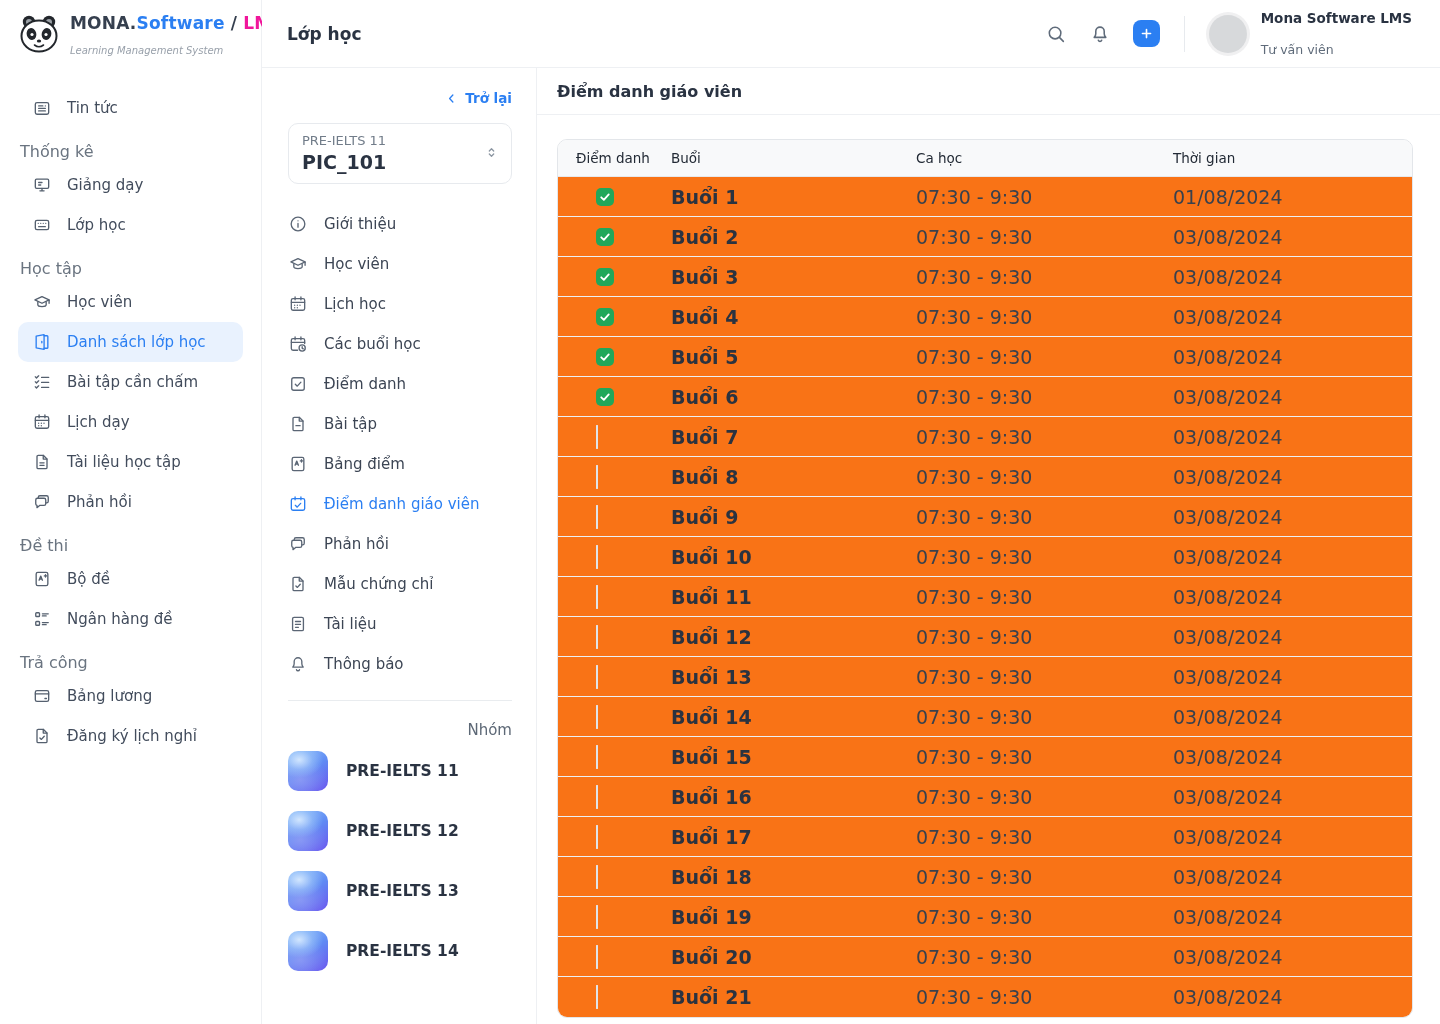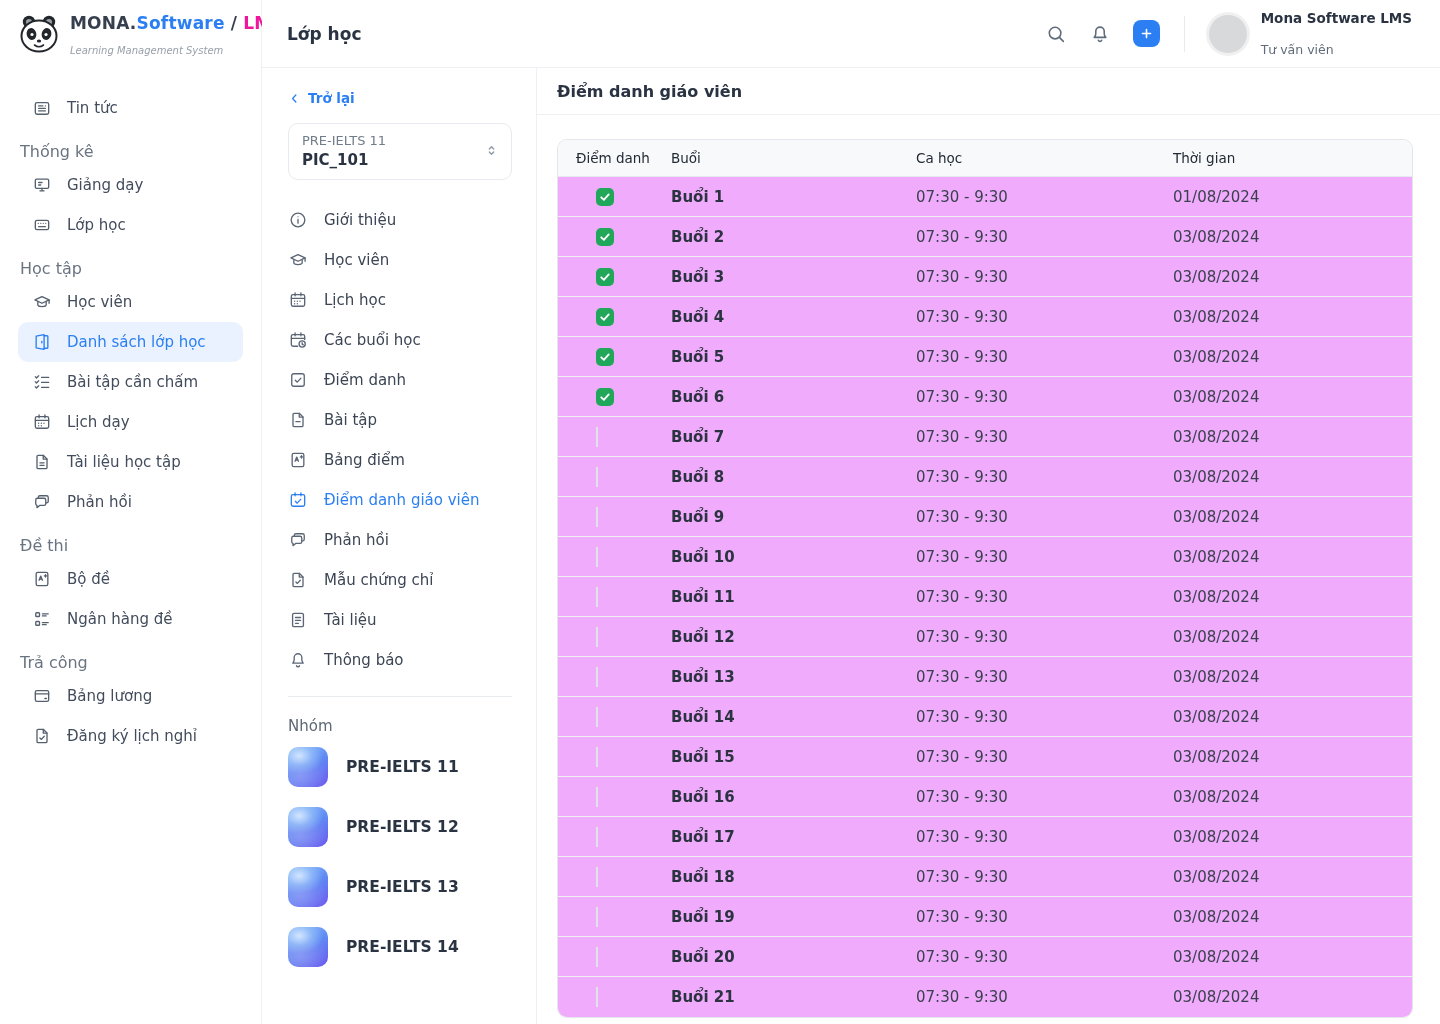--- a/index.html
+++ b/index.html
@@ -43,28 +43,28 @@
   .v-div { width:1px; height:36px; background:#e7eaee; margin:0 2px; }
   .user-chip { display:flex; align-items:center; gap:14px; cursor:pointer; }
   .avatar { width:38px; height:38px; border-radius:50%; background:#d7d9db; box-shadow:0 0 0 3px #f0f0f1; }
   .user-name { font-size:13.5px; font-weight:700; color:#2a3342; }
   .user-role { font-size:12.5px; color:#5f6b7a; margin-top:16px; }
 
   .content { flex:1; display:flex; min-height:0; }
 
   
   .class-panel { width:275px; min-width:275px; border-right:1px solid #eef0f3;
-                 padding:22px 24px 10px 26px; overflow:hidden; background:#fff; }
+                 padding:22px 24px 10px 26px; overflow:hidden; background:#fff;text-align:right; }
   .back-link { display:inline-flex; align-items:center; gap:7px; color:#2b7ff2;
                font-size:13.5px; font-weight:600; cursor:pointer; }
   .back-link svg { width:13px; height:13px; }
   .class-select { margin-top:15px; border:1px solid #e7eaee; border-radius:10px;
                   padding:9px 12px 10px 13px; display:flex; align-items:center; cursor:pointer; background:#fff; }
   .cs-group { font-size:13px; color:#717c89; }
-  .cs-code { font-size:15px; font-weight:700; color:#2a3342; margin-top:3px; }
+  .cs-code { font-size:19px; font-weight:700; color:#2a3342; margin-top:3px; }
   .cs-caret { margin-left:auto; color:#8d97a3; }
   .cs-caret svg { width:15px; height:15px; }
   .class-menu { margin-top:20px; }
   .cm-item { height:40px; display:flex; align-items:center; gap:16px; font-size:15px; color:#3c4554; cursor:pointer; }
   .cm-item .ic { width:20px; height:20px; color:#5b6675; flex:none; }
   .cm-item .ic svg { width:20px; height:20px; }
   .cm-item.active { color:#2b7ff2; }
   .cm-item.active .ic { color:#2b7ff2; }
   .panel-divider { height:1px; background:#e9ecef; margin-top:16px; }
   .groups-title { font-size:15px; color:#5d6876; margin:20px 0 12px; }
@@ -79,21 +79,21 @@
   
   .main { flex:1; min-width:0; display:flex; flex-direction:column; background:#fff; }
   .main-header { height:47px; min-height:47px; border-bottom:1px solid #eef0f3;
                  display:flex; align-items:center; padding:0 20px; }
   .main-title { font-size:16px; font-weight:700; color:#2a3342; }
   .table-wrap { margin:24px 27px 0 20px; border:1px solid #e3e6ea; border-radius:10px; overflow:hidden; }
   .t-head { display:grid; grid-template-columns:113px 245px 257px 1fr; height:37px; align-items:center;
             background:#f8f9fa; border-bottom:1px solid #e6e9ed; font-size:13.5px; color:#222a35; }
   .t-head .c1 { padding-left:18px; }
   .t-row { display:grid; grid-template-columns:113px 245px 257px 1fr; height:40px; align-items:center;
-           font-size:15px; color:#39414d; border-bottom:1px solid #edeff2; background:#f0abfc; }
+           font-size:19px; color:#39414d; border-bottom:1px solid #edeff2; background:#f97316; }
   .t-row:last-child { border-bottom:none; }
   .t-row .c1 { padding-left:38px; }
   .session { font-weight:700; color:#2b3340; }
   .cbx { width:18px; height:18px; border-radius:5px; cursor:pointer; }
   .cbx.checked { background:#20a75a; display:flex; align-items:center; justify-content:center; }
   .cbx.checked svg { width:12px; height:12px; color:#fff; }
   .cbx.unchecked { background:#f2f4f6; border:1px solid #e0e4e9; }
 </style>
 </head>
 <body>

